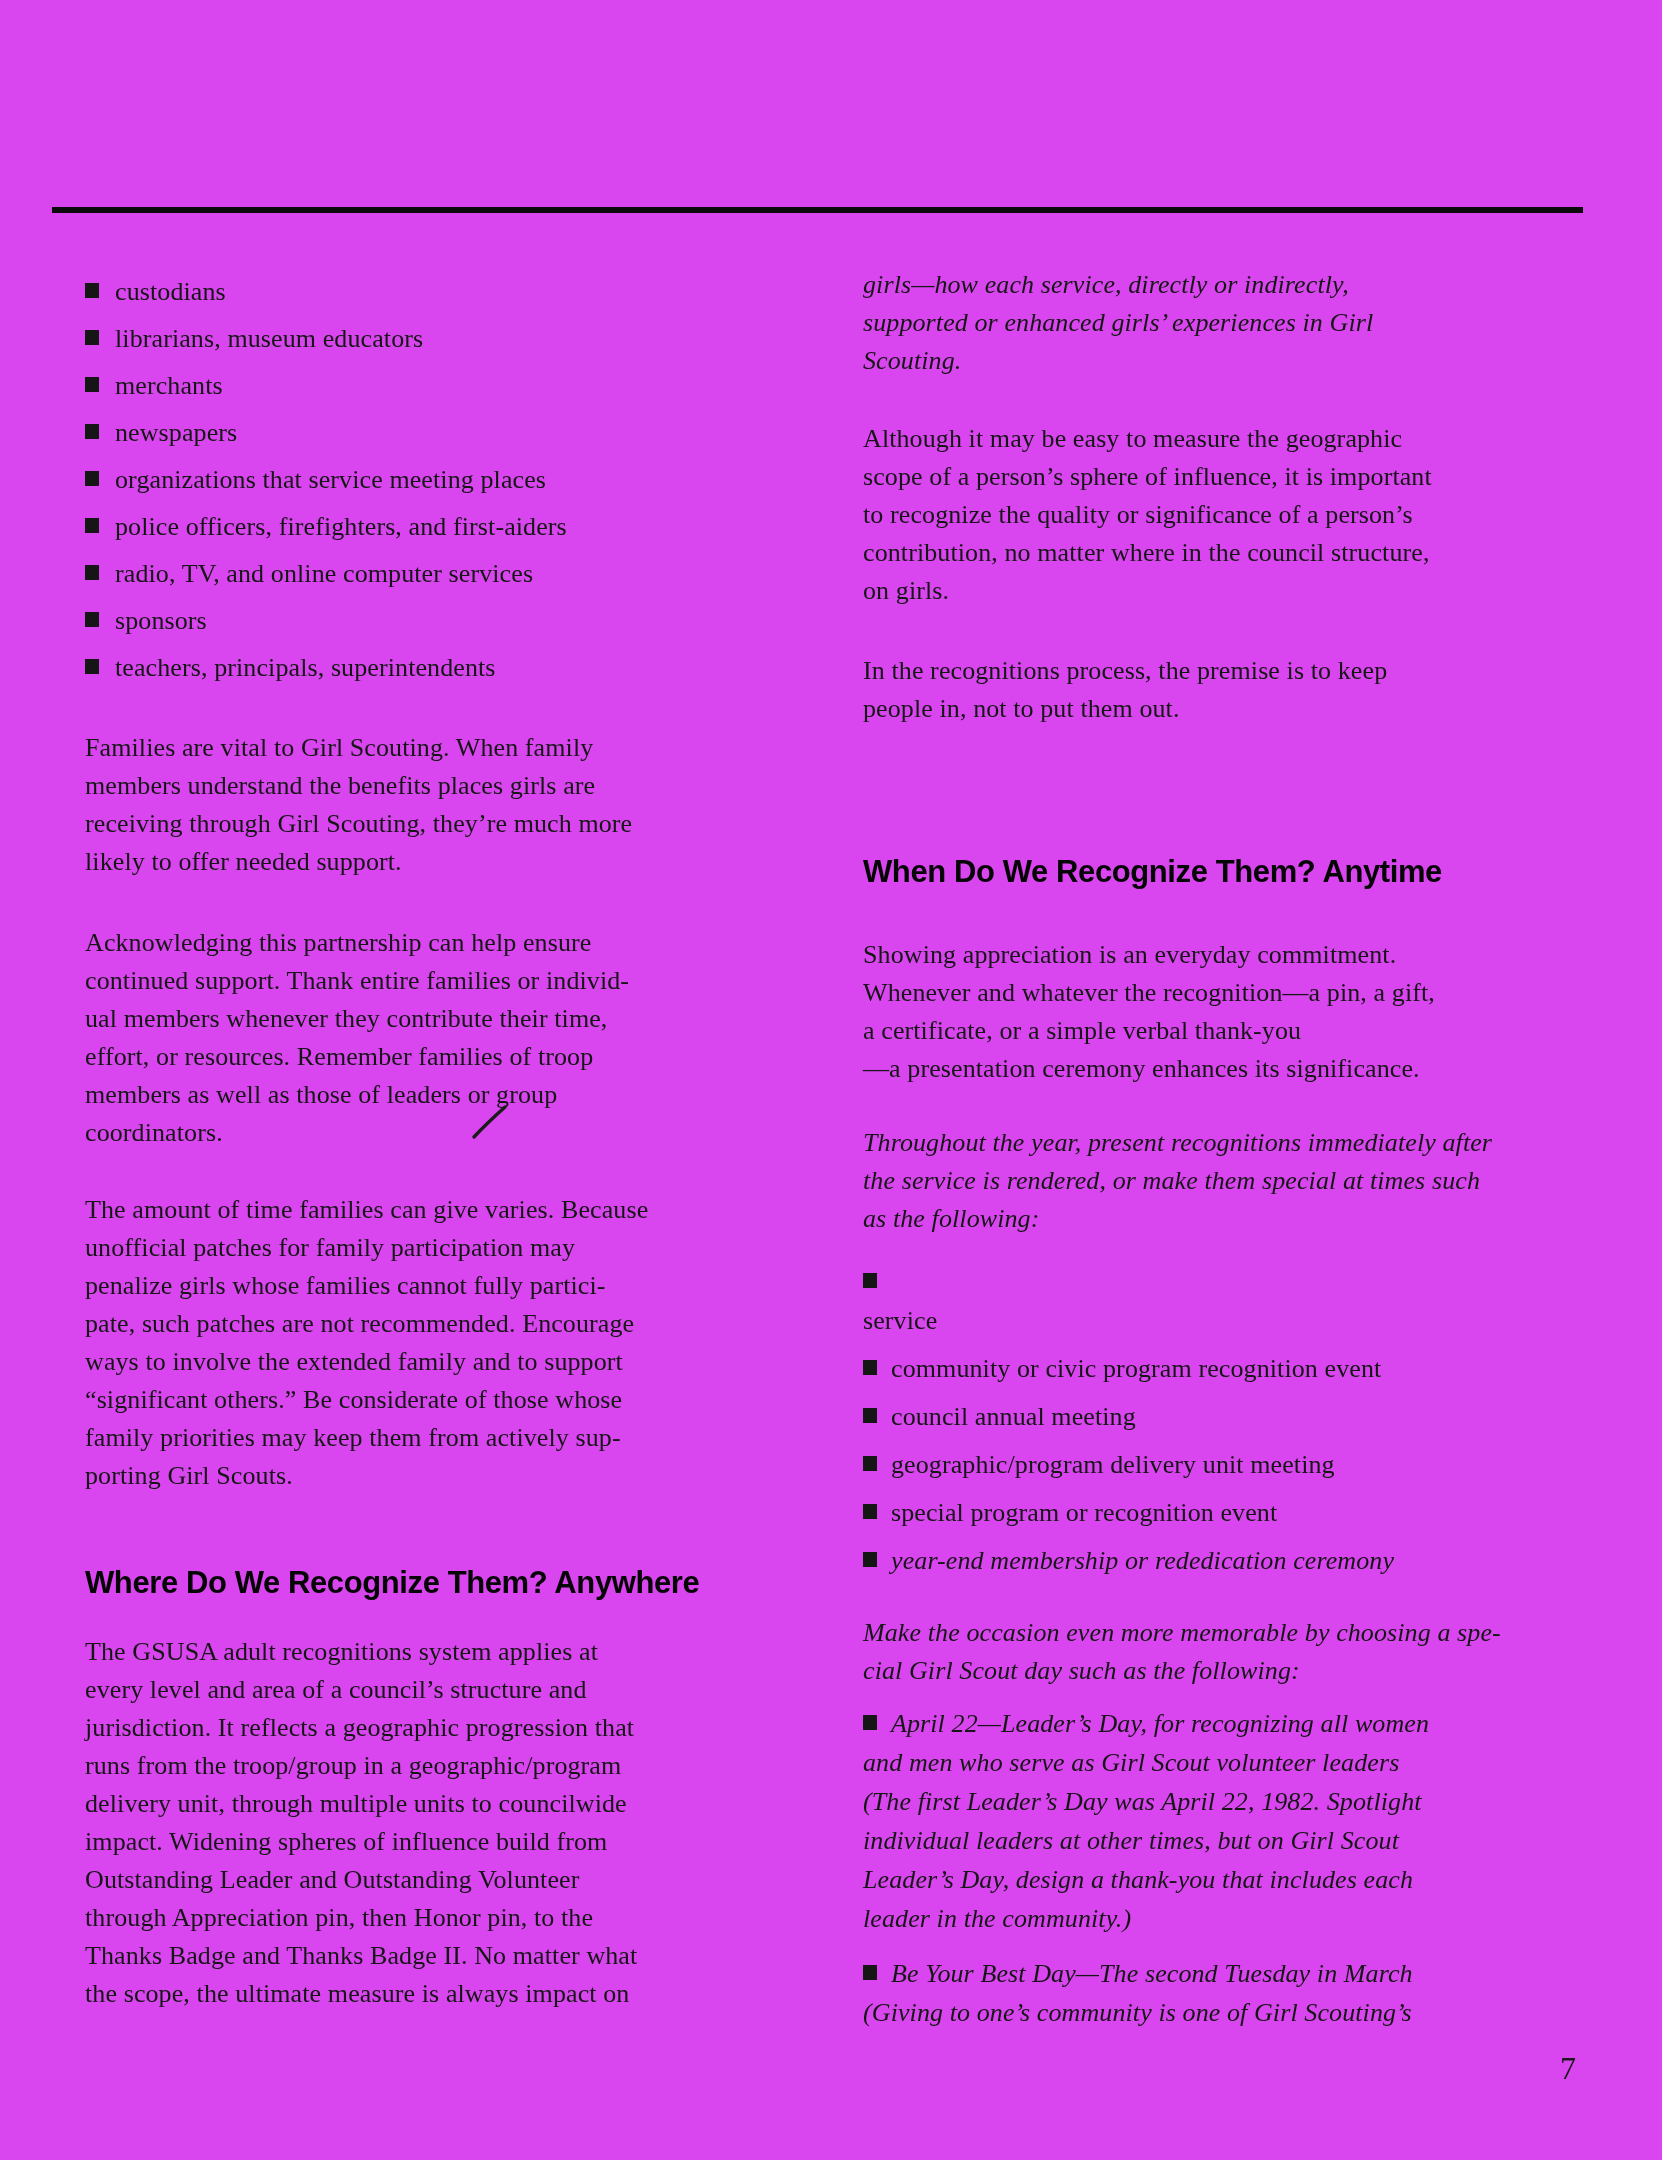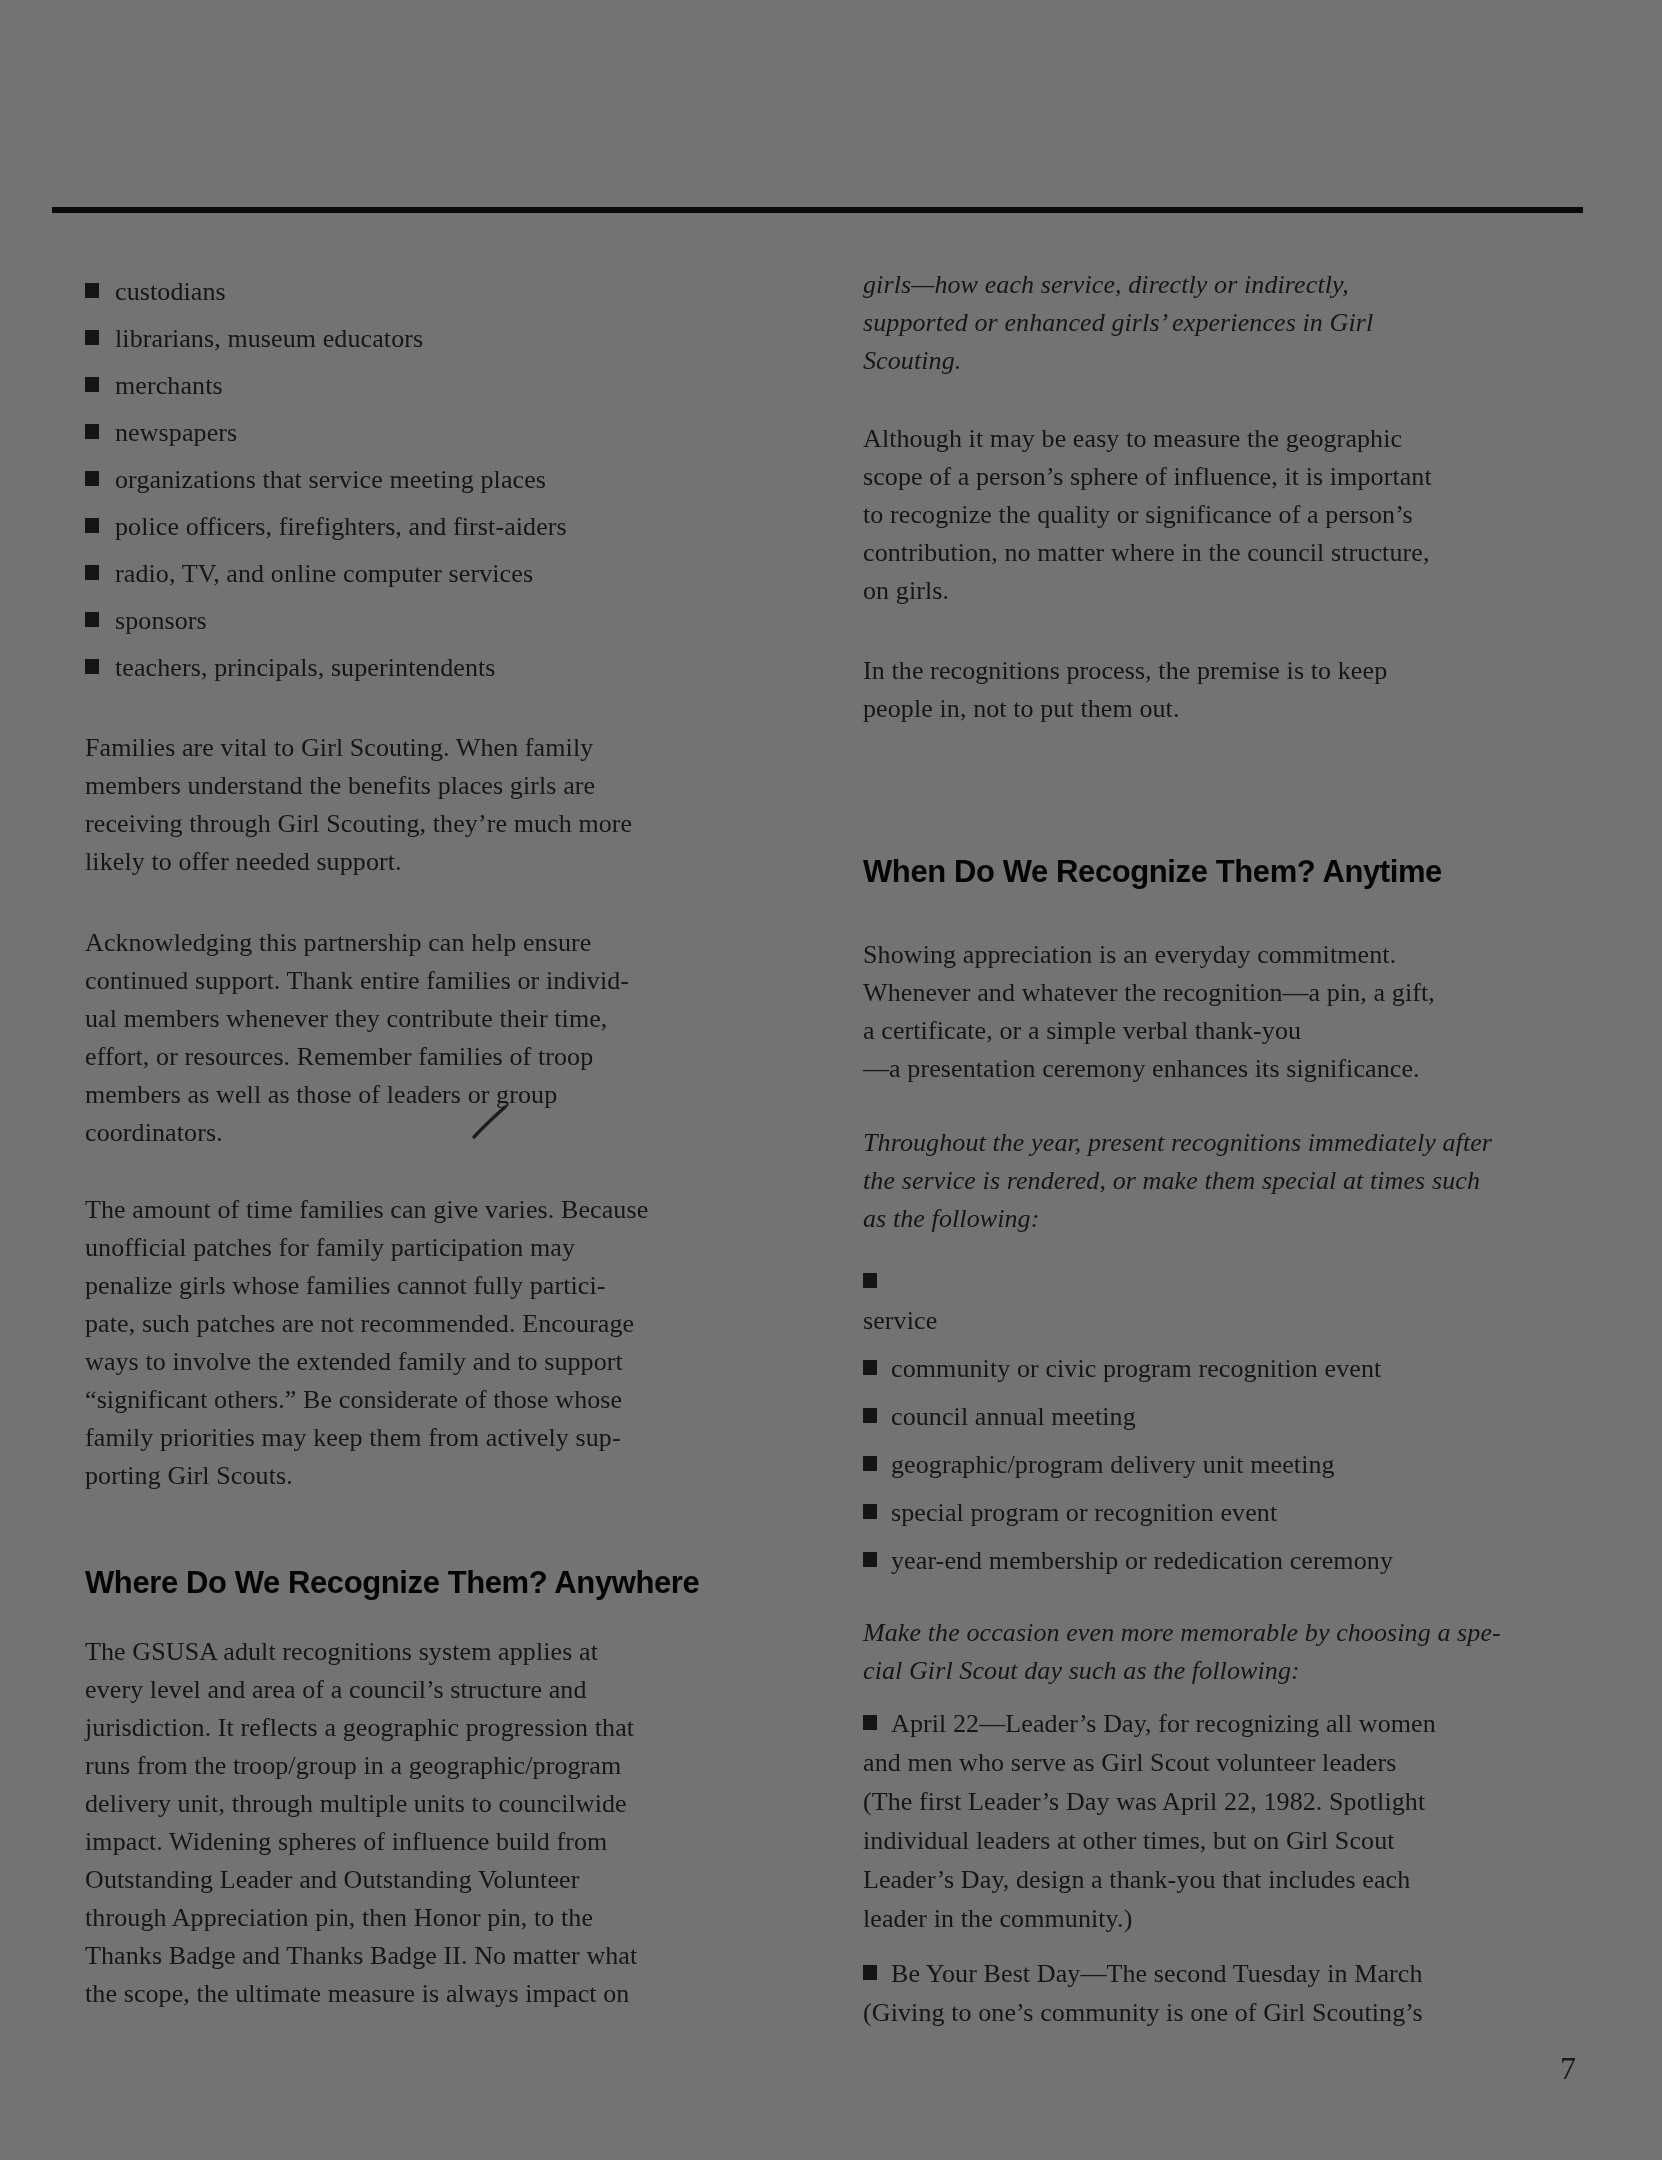--- a/index.html
+++ b/index.html
@@ -1,19 +1,19 @@
 <!DOCTYPE html>
 <html><head>
 <meta charset="utf-8">
 <style>
   html,body{margin:0;padding:0;background:#e8e8e8;}
   .page{
     position:relative;
     width:1662px;height:2160px;
-    background:#737373;
+    background:#d946ef;
     overflow:hidden;
     font-family:"Liberation Serif","DejaVu Serif",serif;
     color:#161616;
   }
   .top-rule{
     position:absolute;left:52px;top:207px;
     width:1531px;height:6px;
     background:#0a0a0a;
   }
   .column{position:absolute;top:0;width:640px;}
@@ -40,21 +40,21 @@
     display:inline-block;
     width:14px;height:15px;
     background:#151515;
     margin-right:16px;
     transform:translateY(-2px);
   }
   #right .sq{margin-right:14px;}
   #left .bullets .line{line-height:47px;}
   #right .bullets .line{line-height:39px;}
   #right .bullet-item{margin-bottom:9px;}
-  #right .bullet-item:last-child{margin-bottom:0;}
+  #right .bullet-item:last-child{margin-bottom:0;font-style:italic;}
 
   
   #left .blk:nth-child(1){margin-top:268px;}
   #left .blk:nth-child(2){margin-top:38px;}
   #left .blk:nth-child(3){margin-top:43px;}
   #left .blk:nth-child(4){margin-top:39px;}
   #left .blk:nth-child(5){margin-top:70px;}
   #left .blk:nth-child(6){margin-top:32px;}
 
   

